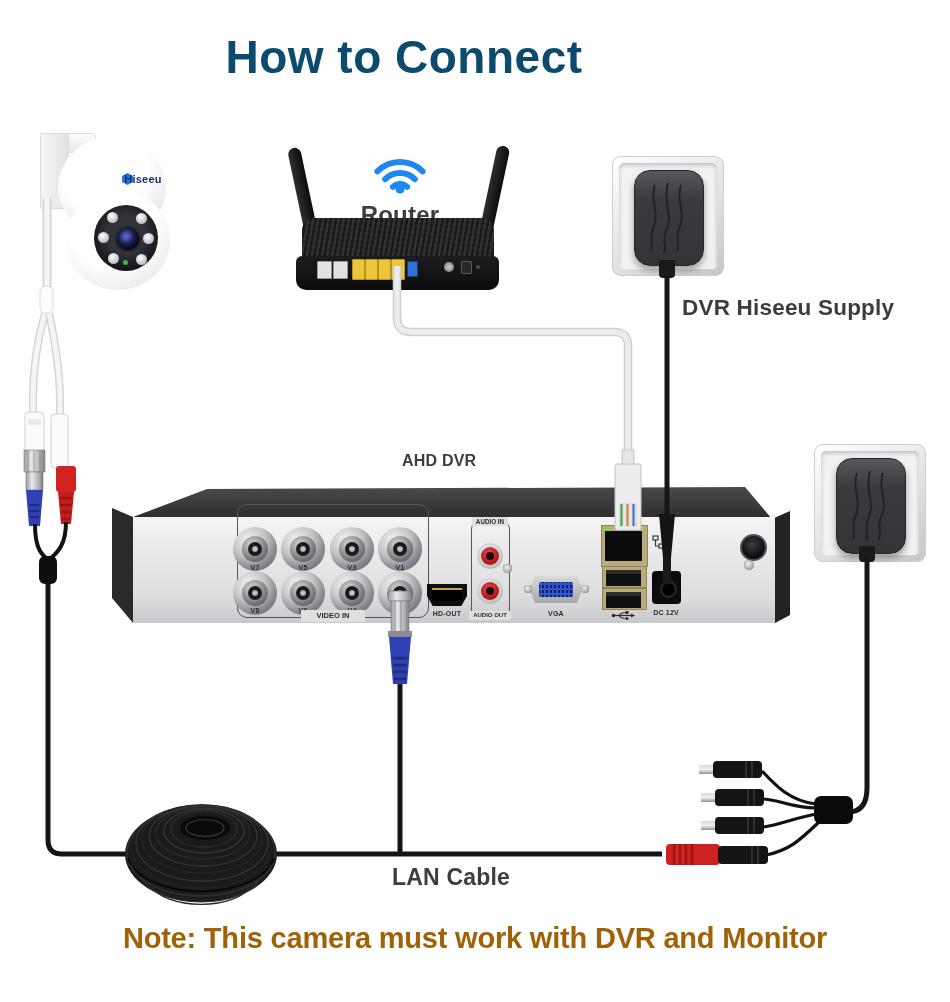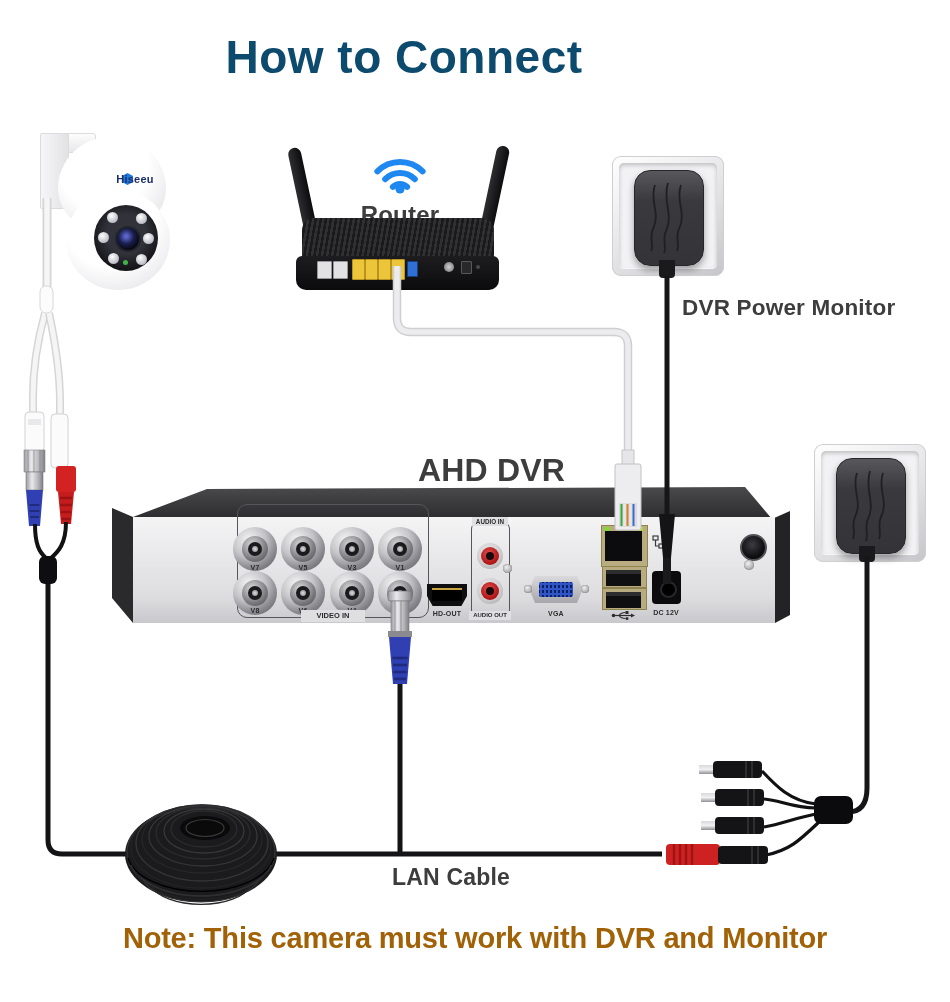--- a/index.html
+++ b/index.html
@@ -70,21 +70,21 @@
     <div class="abs" style="left:108px;top:253px;width:11px;height:11px;border-radius:50%;background:radial-gradient(circle at 40% 35%,#fff,#b9bcc4 70%,#8e929c);"></div>
     <div class="abs" style="left:136px;top:254px;width:11px;height:11px;border-radius:50%;background:radial-gradient(circle at 40% 35%,#fff,#b9bcc4 70%,#8e929c);"></div>
 
     <div class="abs" style="left:115px;top:226px;width:22px;height:22px;border-radius:50%;
                 background:radial-gradient(circle at 42% 38%,#5a63c8 8%,#1a1f4e 40%,#05060d 75%);border:2px solid #23232b;"></div>
 
     <div class="abs" style="left:123px;top:260px;width:5px;height:5px;border-radius:50%;background:#3db549;"></div>
 
     <div class="abs" style="left:101px;top:172px;width:52px;height:16px;text-align:center;">
       <div class="abs" style="left:21px;top:1px;width:11px;height:12px;background:#1f7ae0;clip-path:polygon(50% 0,100% 25%,100% 75%,50% 100%,0 75%,0 25%);"></div>
-      <div class="abs" style="left:8px;top:1px;width:52px;font-size:11px;font-weight:800;color:#1c2f6b;letter-spacing:.2px;">Hiseeu</div>
+      <div class="abs" style="left:16px;top:1px;width:52px;font-size:11px;font-weight:800;color:#1c2f6b;letter-spacing:.2px;">Hiseeu</div>
     </div>
   </div>
 
   <div class="abs" style="left:0;top:0;">
     <div class="abs" style="left:306px;top:146px;width:13px;height:92px;border-radius:7px 7px 3px 3px;
                 background:linear-gradient(90deg,#2e2e30,#0c0c0e);transform:rotate(-12deg);transform-origin:50% 100%;"></div>
     <div class="abs" style="left:478px;top:144px;width:13px;height:94px;border-radius:7px 7px 3px 3px;
                 background:linear-gradient(90deg,#2e2e30,#0c0c0e);transform:rotate(12deg);transform-origin:50% 100%;"></div>
 
     <svg class="abs" style="left:363px;top:140px;" width="74" height="54" viewBox="0 0 74 54">
@@ -119,37 +119,37 @@
       <svg width="68" height="94">
         <g fill="none" stroke="#202023" stroke-width="1.8">
           <path d="M20,14 C14,30 26,42 18,58 C14,66 19,74 16,80"></path>
           <path d="M33,12 C27,30 39,44 31,60 C27,68 32,76 29,82"></path>
           <path d="M46,14 C40,30 52,42 44,58 C40,66 45,74 42,80"></path>
         </g>
       </svg>
     </div>
     <div class="nub" style="left:47px;top:104px;width:16px;height:18px;"></div>
   </div>
-  <div class="lbl" style="left:682px;top:295px;font-size:22.5px;">DVR Power Monitor</div>
+  <div class="lbl" style="left:682px;top:295px;font-size:22.5px;">DVR Hiseeu Supply</div>
 
   <div class="plate" style="left:814px;top:444px;width:112px;height:118px;">
     <div class="plate-inner"></div>
     <div class="adapter">
       <svg width="68" height="94">
         <g fill="none" stroke="#202023" stroke-width="1.8">
           <path d="M20,14 C14,30 26,42 18,58 C14,66 19,74 16,80"></path>
           <path d="M33,12 C27,30 39,44 31,60 C27,68 32,76 29,82"></path>
           <path d="M46,14 C40,30 52,42 44,58 C40,66 45,74 42,80"></path>
         </g>
       </svg>
     </div>
     <div class="nub" style="left:45px;top:102px;width:16px;height:16px;"></div>
   </div>
 
-  <div class="lbl" style="left:418px;top:452px;font-size:32px;">AHD DVR</div>
+  <div class="lbl" style="left:402px;top:452px;font-size:16px;">AHD DVR</div>
 
   <svg class="abs" style="left:112px;top:455px;" width="683" height="177" viewBox="0 0 683 177">
     <defs>
       <linearGradient id="tgrad" x1="0" y1="0" x2="0" y2="1">
         <stop offset="0" stop-color="#4a4a4d"></stop>
           <stop offset="1" stop-color="#2c2c2f"></stop>
       </linearGradient>
       <linearGradient id="fgrad" x1="0" y1="0" x2="0" y2="1">
         <stop offset="0" stop-color="#f4f4f5"></stop>
           <stop offset=".75" stop-color="#dddde0"></stop>

